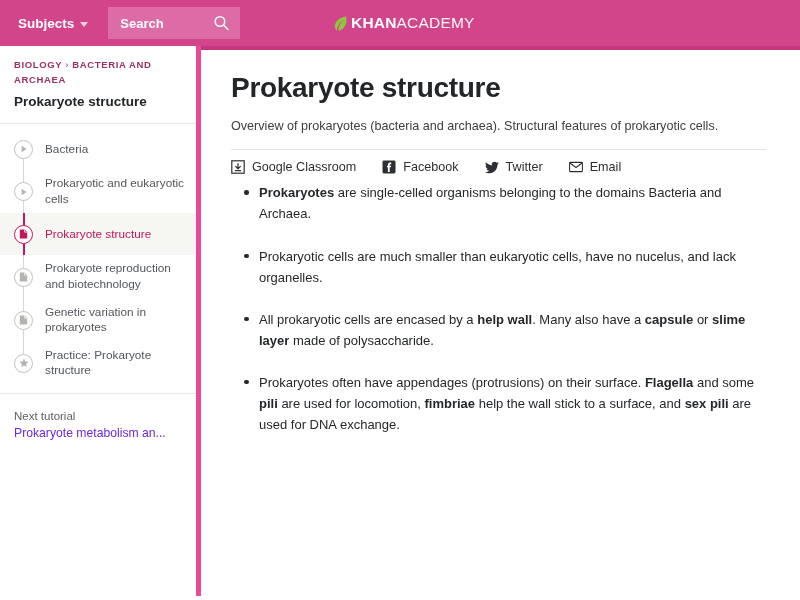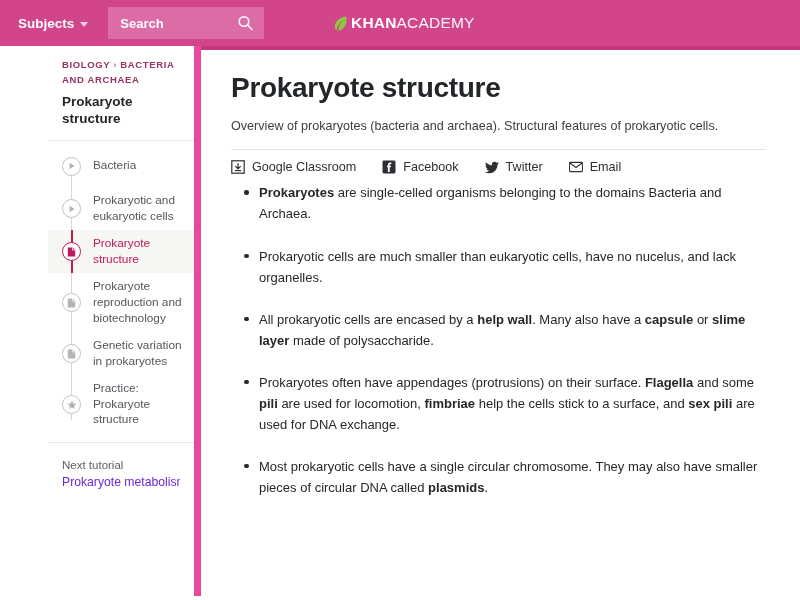--- a/index.html
+++ b/index.html
@@ -44,21 +44,21 @@
     border-left: 4.5px solid transparent;
     border-right: 4.5px solid transparent;
     border-top: 5px solid rgba(255,255,255,0.75);
     display: inline-block;
     position: relative;
     top: 1px;
   }
   .search-wrap {
     position: relative;
     margin-left: 6px;
-    width: 156px;
+    width: 132px;
     height: 32px;
     background: #dd6ba6;
     display: flex;
     align-items: center;
     cursor: text;
   }
   .search-input {
     border: none;
     outline: none;
     background: transparent;
@@ -102,25 +102,24 @@
   .page {
     display: flex;
     height: 550px;
     width: 800px;
   }
 
   
   .sidebar {
     width: 201px;
     min-width: 201px;
-    border-right: 7px solid #ec4899;
+    border-right: 5px solid #ec4899;
     background: #ffffff;
     position: relative;
     overflow: hidden;
-    padding-left: 48px;
   }
   .breadcrumb-block {
     padding: 12px 14px 12px 14px;
     border-bottom: 1px solid #e8e8e5;
   }
   .breadcrumb {
     font-size: 9.5px;
     font-weight: bold;
     letter-spacing: 0.65px;
     color: #9b3163;
@@ -439,17 +438,16 @@
             </svg>
           </span>
           <span>Email</span>
         </div>
       </div>
 
     <ul class="keypoints" id="keypoints-list">
         <li><b>Prokaryotes</b><span> are single-celled organisms belonging to the domains Bacteria and Archaea.</span></li>
         <li><span>Prokaryotic cells are much smaller than eukaryotic cells, have no nucelus, and lack organelles.</span></li>
         <li><span>All prokaryotic cells are encased by a </span><b>help wall</b><span>. Many also have a </span><b>capsule</b><span> or </span><b>slime layer</b><span> made of polysaccharide.</span></li>
-        <li><span>Prokaryotes often have appendages (protrusions) on their surface. </span><b>Flagella</b><span> and some </span><b>pili</b><span> are used for locomotion, </span><b>fimbriae</b><span> help the cells stick to a surface, and </span><b>sex pili</b><span> are used for DNA exchange.</span></li>
-        <li><span>Most prokaryotic cells have a single circular chromosome. They may also have smaller pieces of circular DNA called </span><b>plasmids</b><span>.</span></li>
+        <li><span>Prokaryotes often have appendages (protrusions) on their surface. </span><b>Flagella</b><span> and some </span><b>pili</b><span> are used for locomotion, </span><b>fimbriae</b><span> help the wall stick to a surface, and </span><b>sex pili</b><span> are used for DNA exchange.</span></li>
       </ul>
   </div>
 </div>
 
 </body></html>

